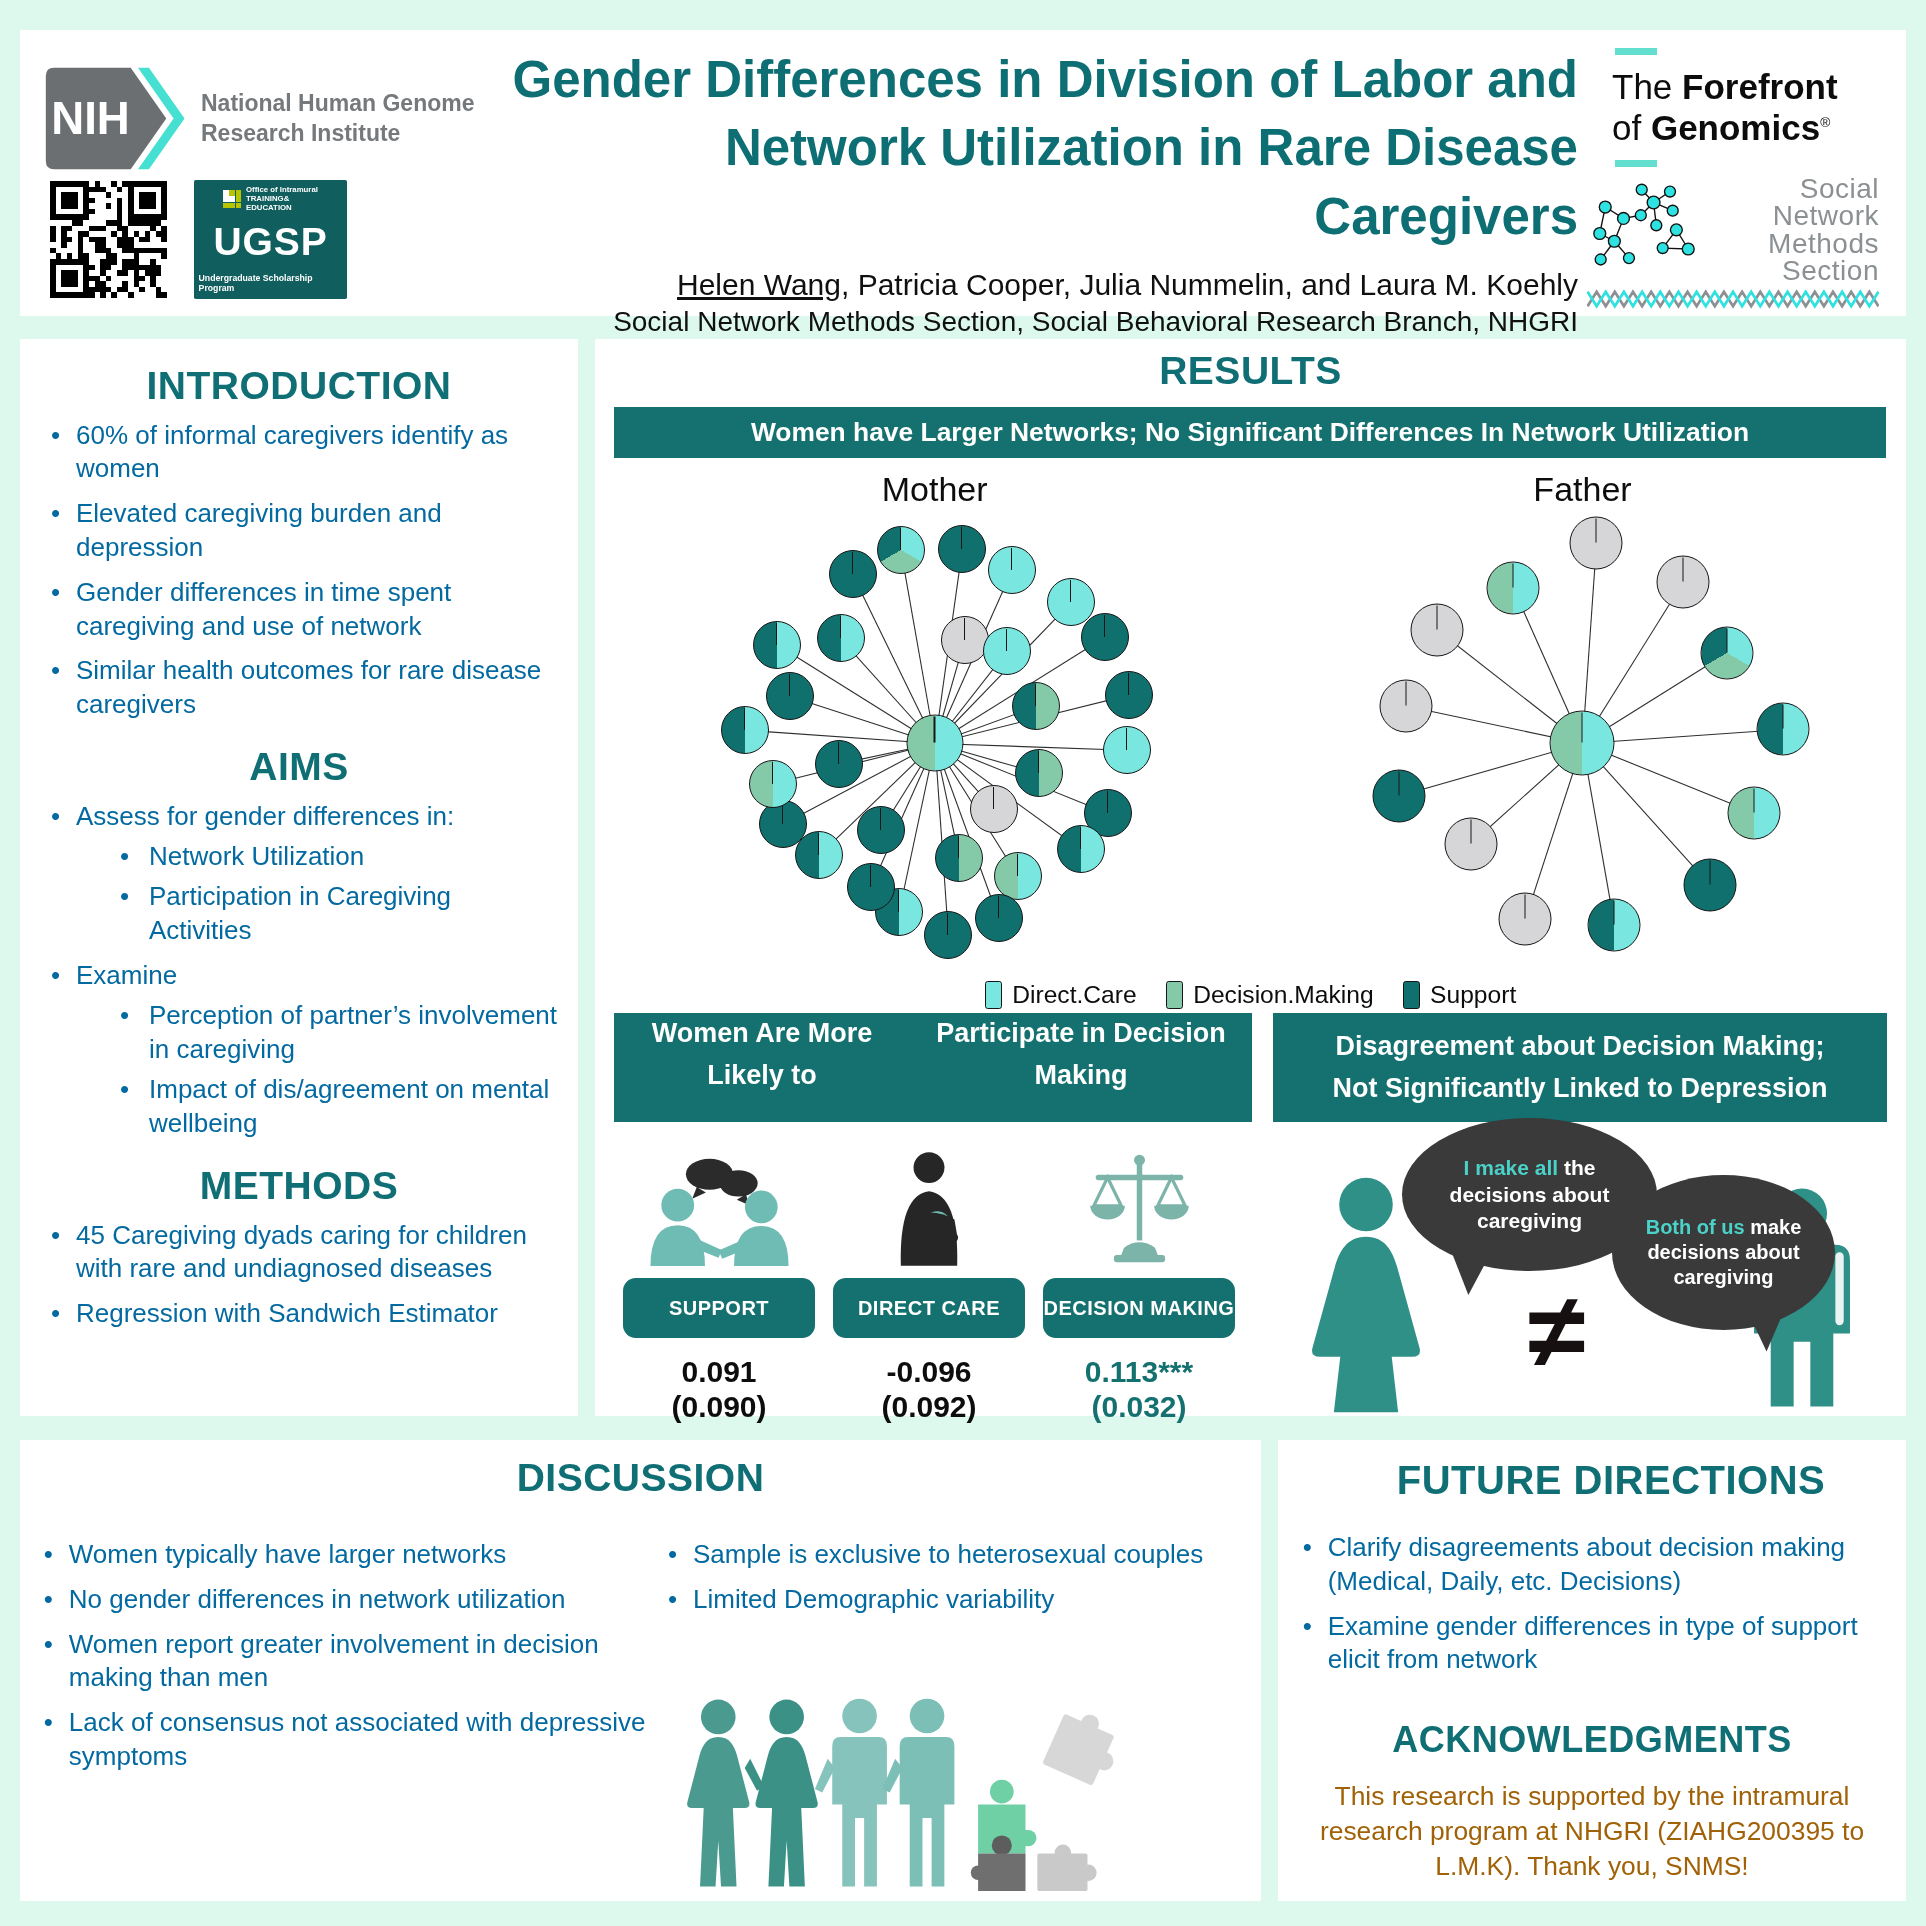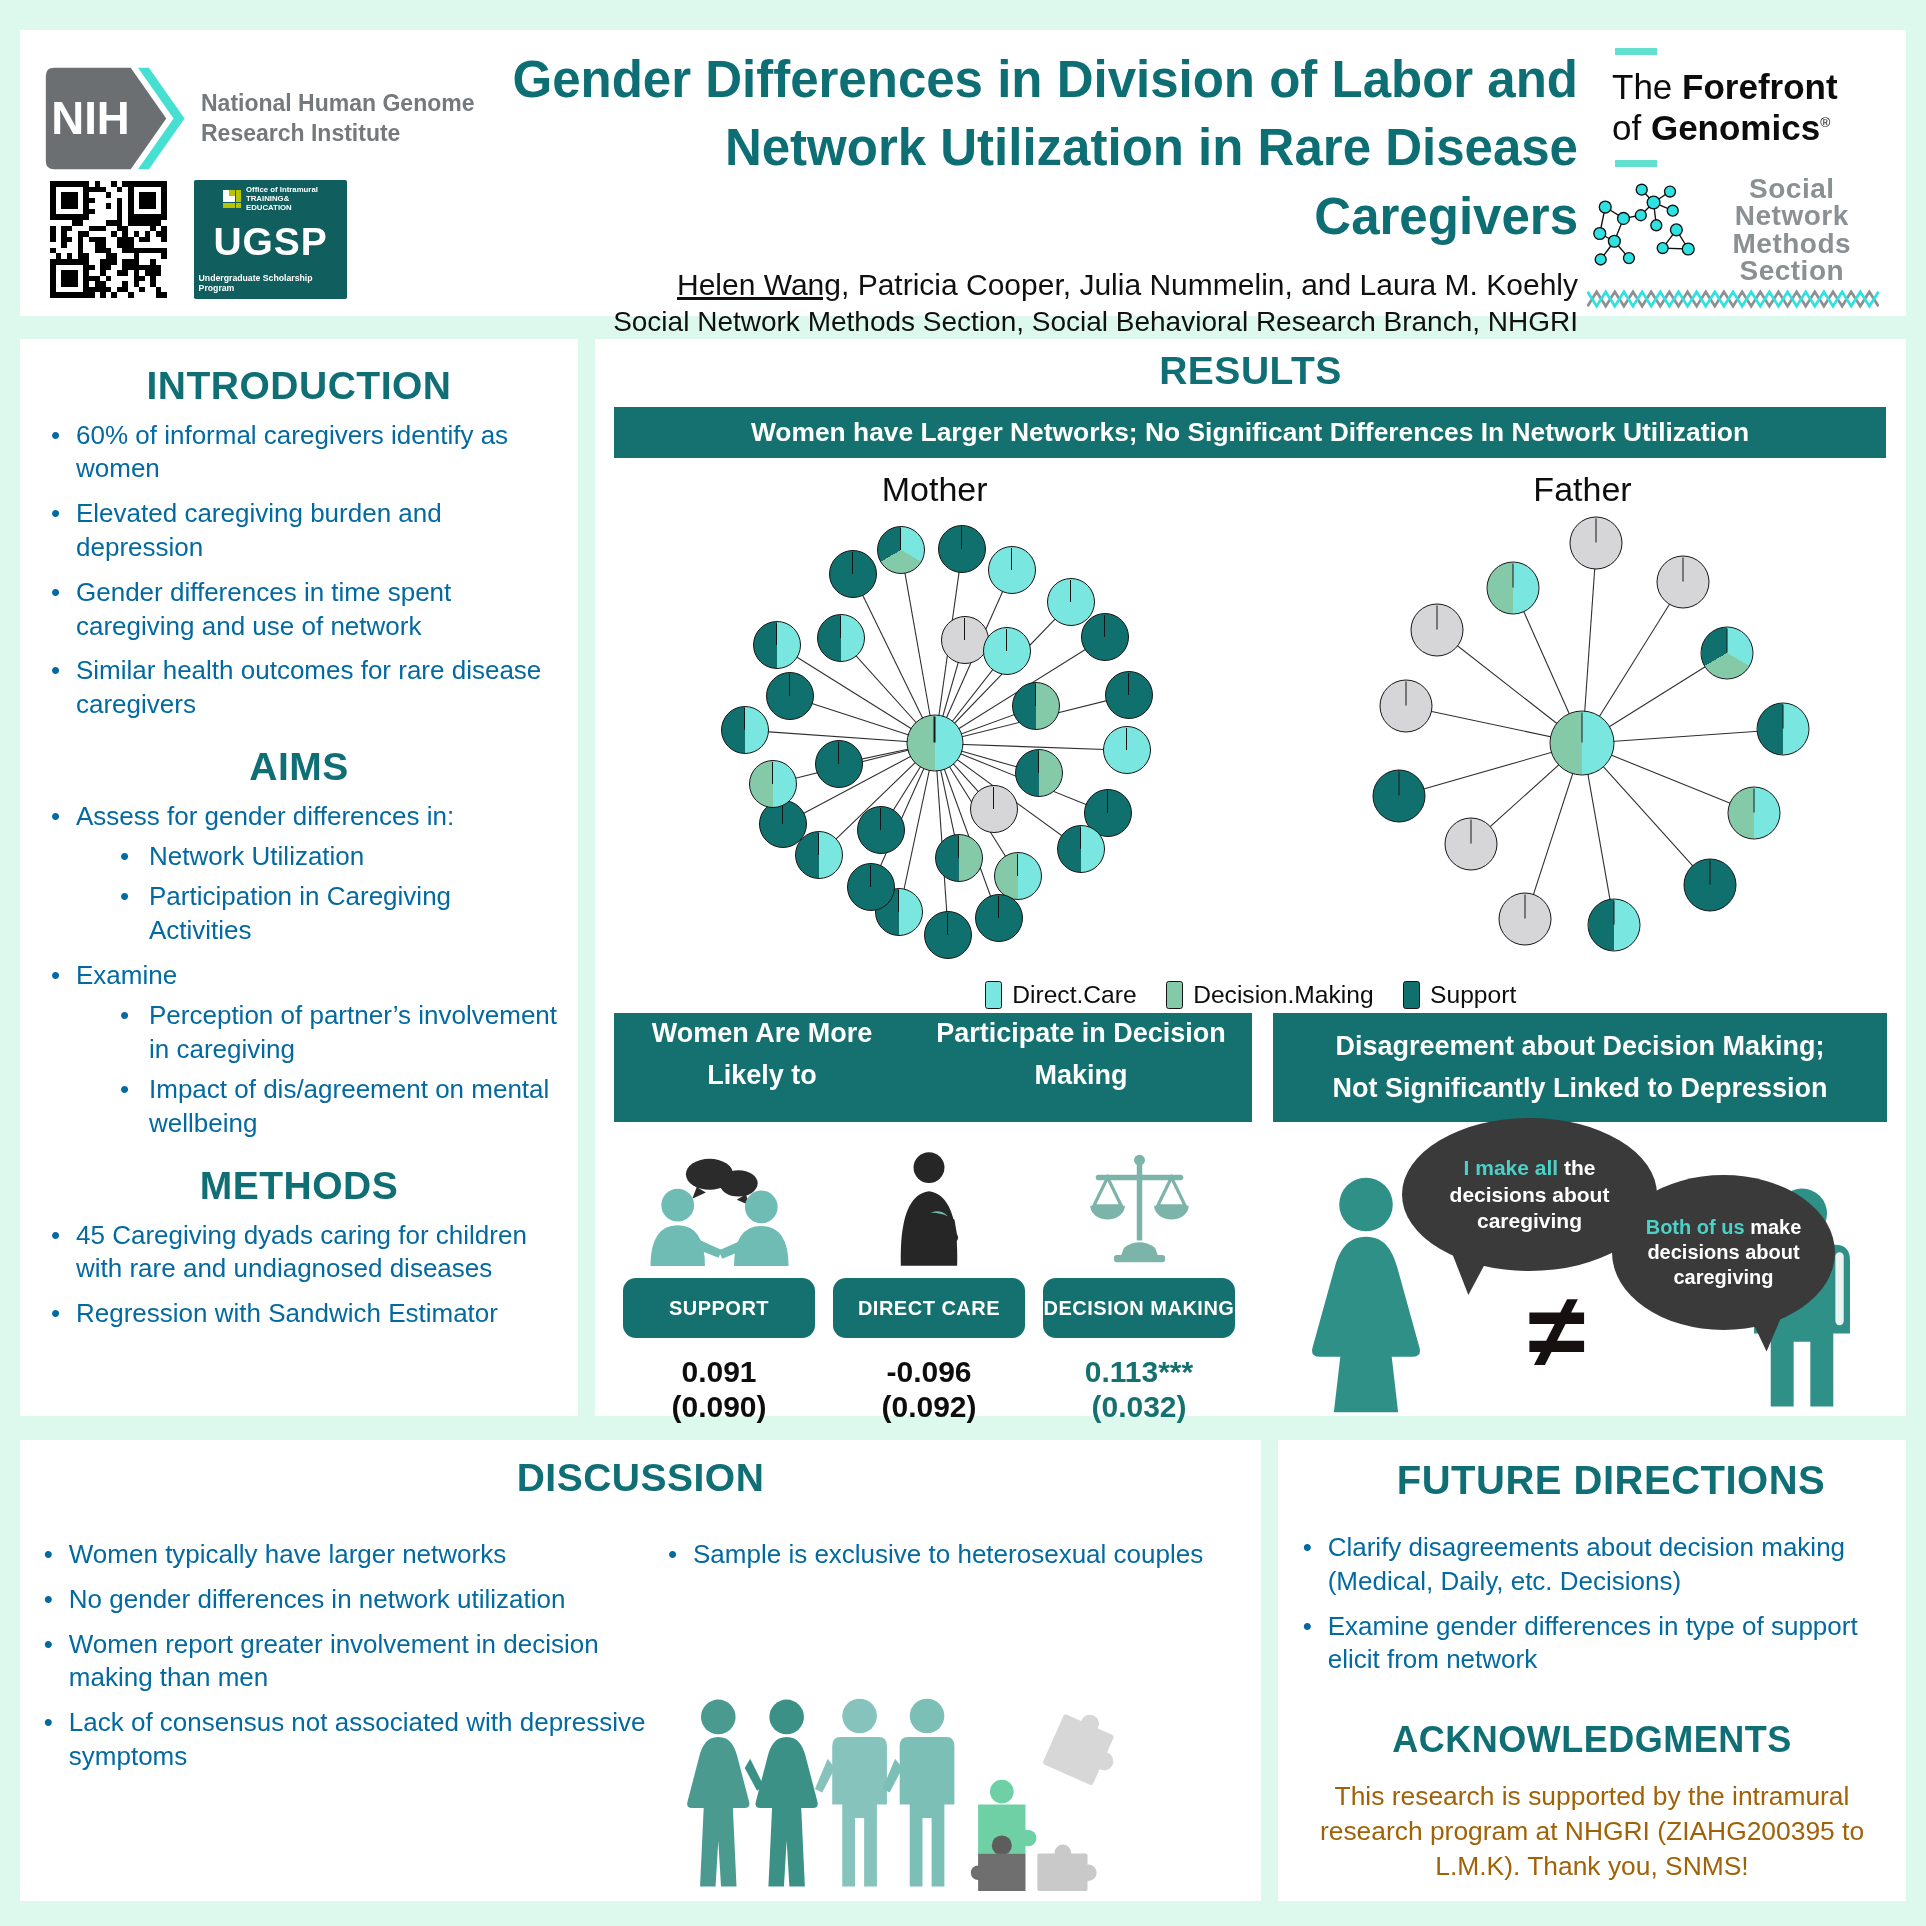--- a/index.html
+++ b/index.html
@@ -30,21 +30,21 @@
   .authors .ul{text-decoration:underline;}
   .affiliation{margin-top:4.6px;font-size:28px;color:#101010;}
   .forefront{position:absolute;right:39px;top:18px;width:255px;}
   .ff-dash{width:42px;height:7.3px;background:#63dfcf;margin:0 0 12px 2.7px;}
   .ff-dash.b{margin:12px 0 0 2.7px;}
   .ff-text{font-size:35px;color:#0c0c0c;line-height:1.15;}
   .ff-text b{font-weight:bold;}
   .ff-reg{font-size:13.7px;vertical-align:super;}
   .snms{position:absolute;right:27px;top:145px;width:292px;height:129px;}
   .snms-row{display:flex;align-items:flex-start;}
-  .snms-text{margin-left:3.6px;flex:1;text-align:center;font-weight:bold;color:#8b9093;font-size:28px;line-height:0.98;letter-spacing:0.5px;}
+  .snms-text{margin-left:3.6px;flex:1;text-align:right;font-weight:normal;color:#8b9093;font-size:28px;line-height:0.98;letter-spacing:0.5px;}
   .snms-dna{margin-top:4.6px;}
 
   
   .sec{color:#0f6f75;font-size:39px;font-weight:bold;text-align:center;margin:0;letter-spacing:0.5px;}
   ul.bullets{list-style:none;margin:0;padding:0;font-size:26px;line-height:1.3;color:#0369a1;}
   ul.bullets>li{position:relative;padding-left:36px;margin:11px 0;}
   ul.bullets>li::before{content:"\2022";position:absolute;left:11px;}
   ul.sub{list-style:none;margin:3.6px 0 0 0;padding:0;}
   ul.sub>li{position:relative;padding-left:73px;margin:6.4px 0;}
   ul.sub>li::before{content:"\2022";position:absolute;left:44px;}
@@ -1011,20 +1011,21 @@
   <div class="panel discussion-panel">
     <h2 class="sec disc-title">DISCUSSION</h2>
     <ul class="bullets disc-col1">
         <li>Women typically have larger networks</li>
         <li>No gender differences in network utilization</li>
         <li>Women report greater involvement in decision making than men</li>
         <li>Lack of consensus not associated with depressive symptoms</li>
       </ul>
     <ul class="bullets disc-col2">
         <li>Sample is exclusive to heterosexual couples</li>
+        <li>Limited Demographic variability</li>
       </ul>
 
     <div class="disc-illus">
       <svg width="470" height="196" viewBox="0 0 1030 430">
 
         <g fill="#4a9a90">
           <circle cx="90" cy="48" r="38"></circle>
           <path d="M90,92 C64,92 55,112 49,132 L22,236 Q20,248 32,248 H58 L50,420 H84 L90,320 L96,420 H130 L122,248 H148 Q160,248 158,236 L131,132 C125,112 116,92 90,92 Z"></path>
         </g>
 

